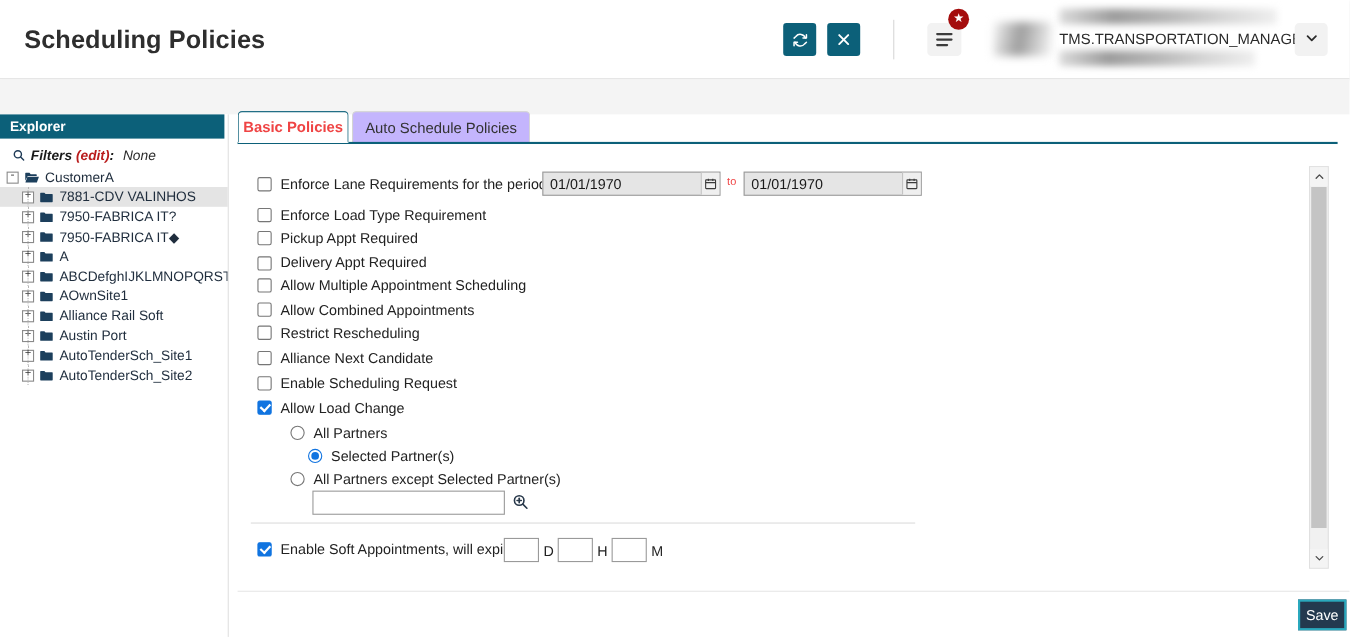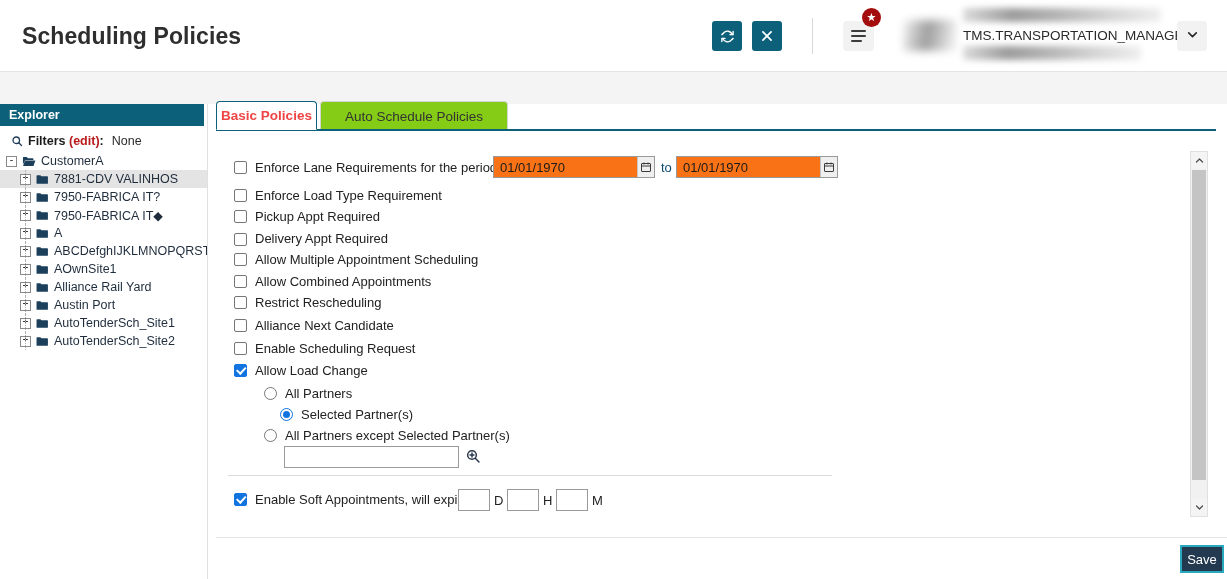--- a/index.html
+++ b/index.html
@@ -108,21 +108,21 @@
     background: #ffffff;
   }
   .explorer-header {
     position: absolute; left: 0; top: 0; width: 204px; height: 22px;
     background: #0c6079; color: #fff;
     font-weight: bold; font-size: 12.5px;
     display: flex; align-items: center; padding-left: 9px;
   }
   .filters-row {
     position: absolute; left: 0; top: 27px; width: 204px; height: 20px;
-    display: flex; align-items: center; font-size: 12.5px; padding-left: 11px;
+    display: flex; align-items: center; font-size: 12.5px; padding-left: 11px; font-style: italic;
   }
   .filters-row .sicon { margin-right: 5px; display:flex; }
   .filters-label { font-weight: bold; color: #1b1b1b; }
   .filters-edit { color: #b91c1c; font-weight: bold; cursor: pointer; }
   .filters-colon { font-weight: bold; color:#1b1b1b; }
   .filters-value { margin-left: 8px; color: #2b2b2b; }
 
   .tree { position: absolute; left: 0; top: 48px; width: 207px; }
   .tree-row {
     position: relative; height: 18px; display: flex; align-items: center;
@@ -159,22 +159,22 @@
     font-size: 13.5px; cursor: pointer;
     border-top-left-radius: 4px; border-top-right-radius: 4px;
   }
   .tab-active {
     left: 0; width: 101px;
     background: #ffffff; color: #ef4444; font-weight: bold;
     border: 1px solid #0c6079; border-bottom: 1px solid #ffffff;
     z-index: 3;
   }
   .tab-inactive {
-    left: 104px; width: 188px;
-    background: #84cc16; color: #333;
+    left: 104px; width: 162px;
+    background: #c4b5fd; color: #333;
     border: 1px solid #d4d4d4; border-bottom: none; text-align: right;
   }
   .tab-underline {
     position: absolute; left: 216px; top: 129px; width: 1000px; height: 2px;
     background: #0c6079;
   }
 
   
   .panel {
     position: absolute; left: 216px; top: 131px; width: 1000px; height: 406px;
@@ -203,32 +203,32 @@
   .rb {
     width: 13px; height: 13px; flex: 0 0 auto; border-radius: 50%;
     border: 1px solid #767676; background: #fff; cursor: pointer;
   }
   .rb.checked { border: 1px solid #1174e0; display:flex; align-items:center; justify-content:center; }
   .rb.checked::after { content:""; width:7px; height:7px; border-radius:50%; background:#1174e0; }
 
   
   .date-wrap {
     position: absolute; display: flex; align-items: stretch;
-    height: 22px; border: 1px solid #9a9a9a; background: #f97316;
+    height: 22px; border: 1px solid #9a9a9a; background: #e5e5e5;
   }
   .date-wrap input {
     border: none; outline: none; background: transparent;
     font-family: "Liberation Sans", sans-serif; font-size: 13px; color: #1a1a1a;
     padding: 0 6px; width: 100%;
   }
   .cal-btn {
     width: 19px; border-left: 1px solid #c3c3c3; background: #efefef;
     display:flex; align-items:center; justify-content:center; cursor:pointer;
   }
-  .to-label { position: absolute; font-size: 13px; color:#0c4a6e; }
+  .to-label { position: absolute; font-size: 10px; color:#ef4444; }
 
   .txtbox {
     border: 1px solid #9a9a9a; background: #fff; height: 22px;
     font-family: "Liberation Sans", sans-serif; font-size: 13px;
     padding: 0 5px; outline: none; color:#1a1a1a;
   }
   .mag-btn { position:absolute; cursor:pointer; display:flex; }
 
   .hrule {
     position: absolute; left: 228px; top: 475px; width: 604px; height: 1px;
@@ -420,21 +420,21 @@
         </div>
         <div class="tree-row">
           <div class="dotline"></div>
           <span class="spacer" style="width: 20px;"></span>
           <span class="toggler">+</span>
           <span class="ficon">
             <svg width="13" height="11" viewBox="0 0 24 20" fill="#1c3f5c">
               <path d="M1 3a1 1 0 0 1 1-1h6l2 2.2h11a1 1 0 0 1 1 1V17a1 1 0 0 1-1 1H2a1 1 0 0 1-1-1z"></path>
             </svg>
           </span>
-          <span class="tlabel">Alliance Rail Yard</span>
+          <span class="tlabel">Alliance Rail Soft</span>
         </div>
         <div class="tree-row">
           <div class="dotline"></div>
           <span class="spacer" style="width: 20px;"></span>
           <span class="toggler">+</span>
           <span class="ficon">
             <svg width="13" height="11" viewBox="0 0 24 20" fill="#1c3f5c">
               <path d="M1 3a1 1 0 0 1 1-1h6l2 2.2h11a1 1 0 0 1 1 1V17a1 1 0 0 1-1 1H2a1 1 0 0 1-1-1z"></path>
             </svg>
           </span>

